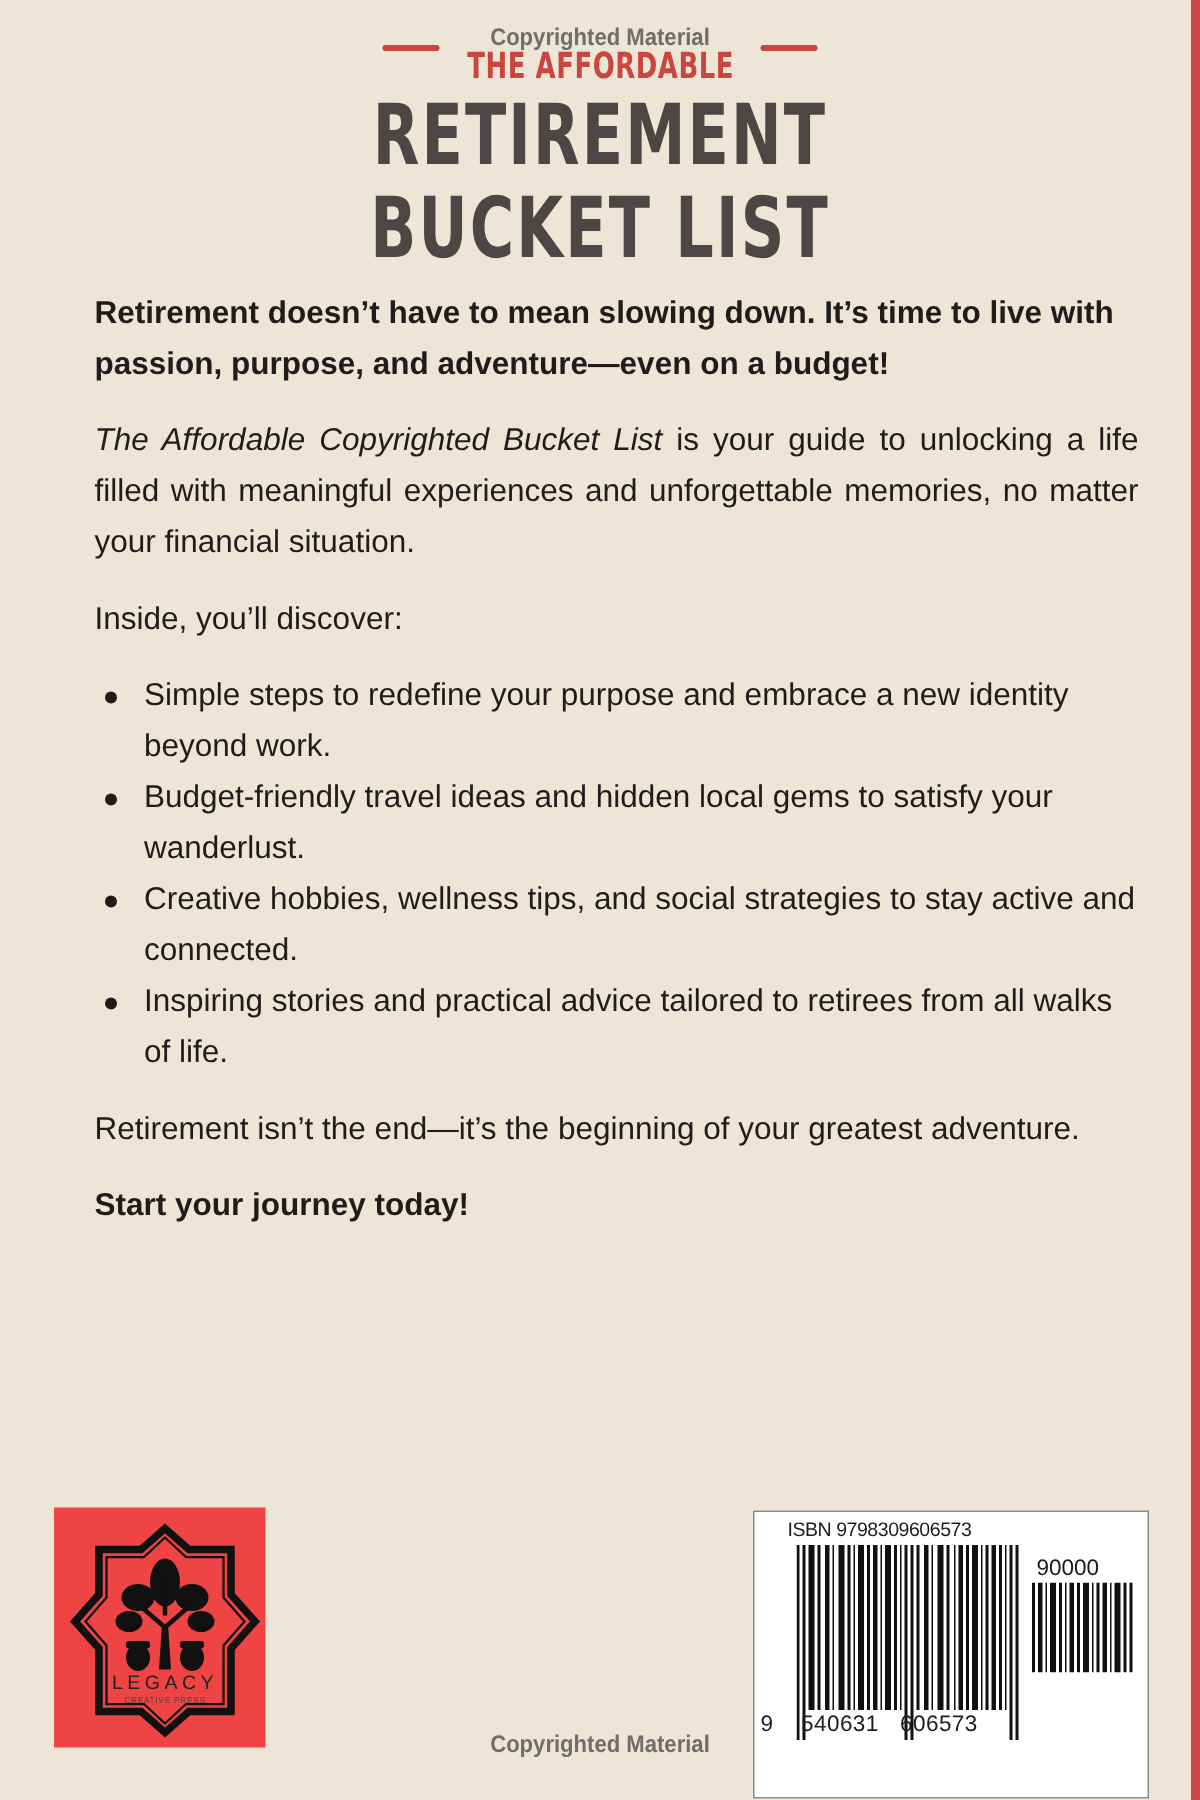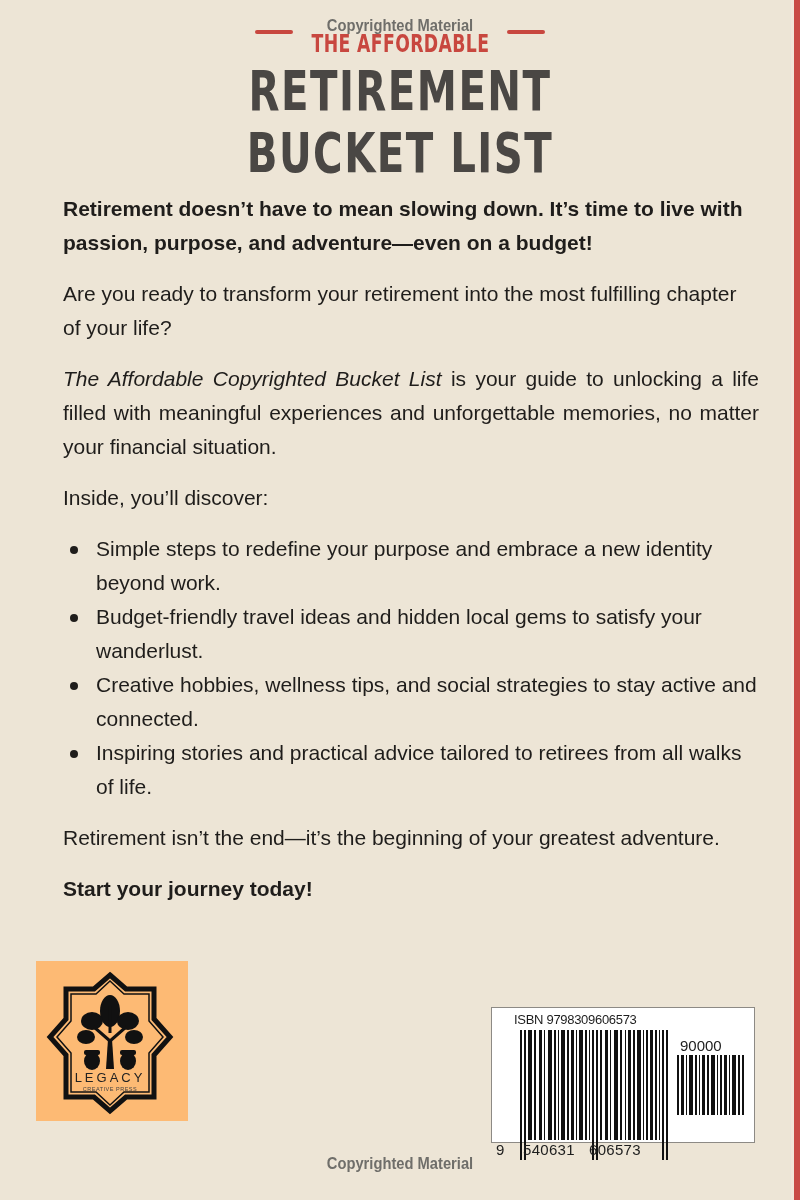--- a/index.html
+++ b/index.html
@@ -55,26 +55,26 @@
   .lead { font-weight: bold; }
   .justify { text-align: justify; }
   .content ul { margin: 0 0 17px 0; padding: 0 0 0 31px; list-style: none; }
   .content li { position: relative; padding-left: 18px; }
   .bullet {
     position: absolute; left: -8px; top: 14px; width: 8px; height: 8px;
     border-radius: 50%; background: #1f1d1b;
   }
   .closing { font-weight: bold; }
   .logo-box {
-    position: absolute; left: 36px; top: 961px; width: 152px; height: 160px;
-    background: #fdba74;
+    position: absolute; left: 36px; top: 1005px; width: 141px; height: 160px;
+    background: #ef4444;
   }
   .logo-box svg { position: absolute; left: 0; top: 0; }
   .barcode-box {
-    position: absolute; left: 491px; top: 1007px; width: 264px; height: 136px;
+    position: absolute; left: 502px; top: 1007px; width: 264px; height: 192px;
     background: #ffffff; border: 1px solid #8d8a85; box-sizing: border-box;
   }
   .isbn-text {
     position: absolute; left: 22px; top: 4px; font-size: 13px; color: #1d1d1d;
     letter-spacing: -0.3px;
   }
   .price-text {
     position: absolute; left: 188px; top: 29px; font-size: 15px; color: #1d1d1d;
   }
   .bars-main { position: absolute; left: 28px; top: 22px; }
@@ -100,21 +100,20 @@
     <span class="dash"></span>
     <span class="subtitle">THE AFFORDABLE</span>
     <span class="dash"></span>
   </div>
   <div class="main-title">RETIREMENT</div>
   <div class="main-title">BUCKET LIST</div>
 </div>
 
 <div class="content">
   <p class="lead">Retirement doesn’t have to mean slowing down. It’s time to live with passion, purpose, and adventure—even on a budget!</p>
-  <p>Are you ready to transform your retirement into the most fulfilling chapter of your life?</p>
   <p class="justify"><em>The Affordable Copyrighted Bucket List</em><span> is your guide to unlocking a life filled with meaningful experiences and unforgettable memories, no matter your financial situation.</span></p>
   <p>Inside, you’ll discover:</p>
   <ul>
     <li><span class="bullet"></span><span>Simple steps to redefine your purpose and embrace a new identity beyond work.</span></li>
     <li><span class="bullet"></span><span>Budget-friendly travel ideas and hidden local gems to satisfy your wanderlust.</span></li>
     <li><span class="bullet"></span><span>Creative hobbies, wellness tips, and social strategies to stay active and connected.</span></li>
     <li><span class="bullet"></span><span>Inspiring stories and practical advice tailored to retirees from all walks of life.</span></li>
   </ul>
   <p>Retirement isn’t the end—it’s the beginning of your greatest adventure.</p>
   <p class="closing">Start your journey today!</p>

